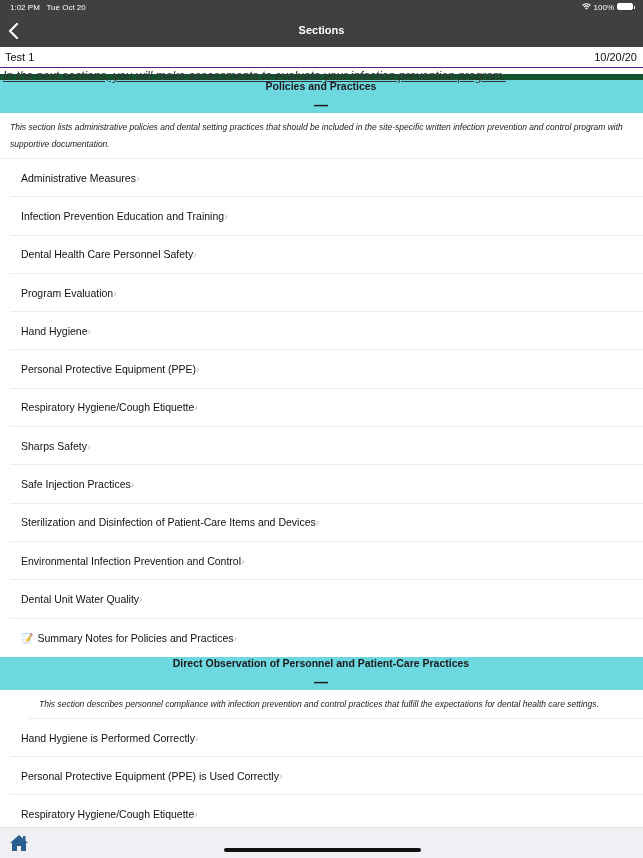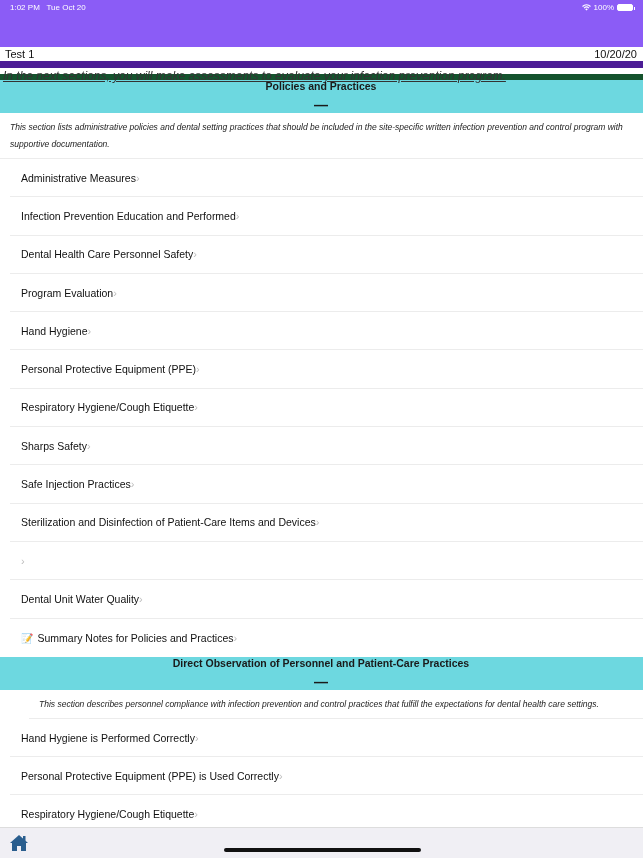--- a/index.html
+++ b/index.html
@@ -1,29 +1,29 @@
 <!DOCTYPE html>
 <html><head>
 <meta charset="utf-8">
 <style>
   * { box-sizing: border-box; margin: 0; padding: 0; }
   html, body { width: 643px; height: 858px; overflow: hidden; background: #ffffff; }
   body { font-family: "Liberation Sans", sans-serif; color: #111; position: relative; }
 
-  .topbar { background: #8b5cf6; height: 47px; position: relative; color: #fff; }
+  .topbar { background: #404040; height: 47px; position: relative; color: #fff; }
   .status { height: 16px; font-size: 8px; position: relative; }
   .status .time { position: absolute; left: 10px; top: 3px; }
-  .status .right { position: absolute; right: 10px; top: 3px; display: flex; align-items: center; gap: 3px; }
+  .status .right { position: absolute; right: 10px; top: 3px; display: flex; align-items: flex-start; gap: 3px; }
   .battery { width: 16px; height: 7px; border: 1px solid #fff; border-radius: 2px; background: #fff; position: relative; }
   .battery::after { content: ""; position: absolute; right: -3px; top: 2px; width: 1px; height: 3px; background: #fff; }
   .nav { height: 31px; position: relative; }
   .nav .back { position: absolute; left: 7px; top: 7px; width: 14px; height: 16px; cursor: pointer; }
   .nav .title { position: absolute; left: 0; right: 0; top: 8px; text-align: center; font-size: 11px; font-weight: bold; }
 
-  .test-row { height: 21px; border-bottom: 7px solid #4c1d95; display: flex; justify-content: space-between; align-items: center; padding: 0 6px 0 5px; font-size: 11px; }
+  .test-row { height: 21px; border-bottom: 1px solid #4c1d95; display: flex; justify-content: space-between; align-items: center; padding: 0 6px 0 5px; font-size: 11px; }
   .intro { font-size: 12px; font-style: italic; color: #333; padding: 1px 3px; height: 12px; border-bottom: 6px solid #14532d; text-decoration: underline; }
 
   .section-header { background: #6dd8e0; height: 33px; display: flex; align-items: center; justify-content: space-between; padding: 0 14px 0 13px; font-size: 10.5px; font-weight: bold; color: #1a1a1a; cursor: pointer; flex-direction: column; }
   .section-header .collapse { font-size: 14px; font-weight: bold; }
   .section-desc { font-size: 8.5px; font-style: italic; color: #222; padding: 6px 10px 5px 10px; line-height: 17px; border-bottom: 1px solid #ececec; margin-left: 0; }
 
   .list-item { height: 38.3px; margin-left: 10px; border-bottom: 1px solid #ececec; display: flex; align-items: center; justify-content: flex-start; padding: 0 10px 0 11px; font-size: 10.5px; cursor: pointer; }
   .list-item .chev { color: #bdbdbd; font-size: 11px; }
   .list-item .notes { display: inline-block; margin-right: 4px; font-size: 10px; }
 
@@ -38,40 +38,46 @@
   <div class="status">
     <span class="time"><span>1:02 PM</span>&nbsp;&nbsp;&nbsp;<span>Tue Oct 20</span></span>
     <span class="right">
       <svg width="9" height="7" viewBox="0 0 10 8">
           <path d="M5 7.5 L3.5 6 A2 2 0 0 1 6.5 6 Z M1.8 4.2 A4.5 4.5 0 0 1 8.2 4.2 L7.3 5.1 A3.2 3.2 0 0 0 2.7 5.1 Z M0 2.4 A7 7 0 0 1 10 2.4 L9.1 3.3 A5.7 5.7 0 0 0 0.9 3.3 Z" fill="#fff"></path>
         </svg>
       <span>100%</span>
       <span class="battery"></span>
     </span>
   </div>
+  <div class="nav">
+    <svg class="back" viewBox="0 0 14 16">
+        <path d="M10 1 L3 8 L10 15" stroke="#fff" stroke-width="2.2" fill="none" stroke-linecap="round" stroke-linejoin="round"></path>
+      </svg>
+    <div class="title">Sections</div>
+  </div>
 </div>
 
 <div class="test-row">
   <span>Test 1</span>
   <span>10/20/20</span>
 </div>
 <div class="intro">In the next sections, you will make assessments to evaluate your infection prevention program.</div>
 
 <div class="section-header">
   <span>Policies and Practices</span>
   <span class="collapse">—</span>
 </div>
 <div class="section-desc">This section lists administrative policies and dental setting practices that should be included in the site-specific written infection prevention and control program with supportive documentation.</div>
 
 <div class="list-item">
     <span>Administrative Measures</span>
     <span class="chev">›</span>
   </div>
 <div class="list-item">
-    <span>Infection Prevention Education and Performed</span>
+    <span>Infection Prevention Education and Training</span>
     <span class="chev">›</span>
   </div>
 <div class="list-item">
     <span>Dental Health Care Personnel Safety</span>
     <span class="chev">›</span>
   </div>
 <div class="list-item">
     <span>Program Evaluation</span>
     <span class="chev">›</span>
   </div>
@@ -93,20 +99,21 @@
   </div>
 <div class="list-item">
     <span>Safe Injection Practices</span>
     <span class="chev">›</span>
   </div>
 <div class="list-item">
     <span>Sterilization and Disinfection of Patient-Care Items and Devices</span>
     <span class="chev">›</span>
   </div>
 <div class="list-item">
+    <span>Environmental Infection Prevention and Control</span>
     <span class="chev">›</span>
   </div>
 <div class="list-item">
     <span>Dental Unit Water Quality</span>
     <span class="chev">›</span>
   </div>
 <div class="list-item" style="border-bottom:none;">
   <span><span class="notes">📝</span><span>Summary Notes for Policies and Practices</span></span>
   <span class="chev">›</span>
 </div>

